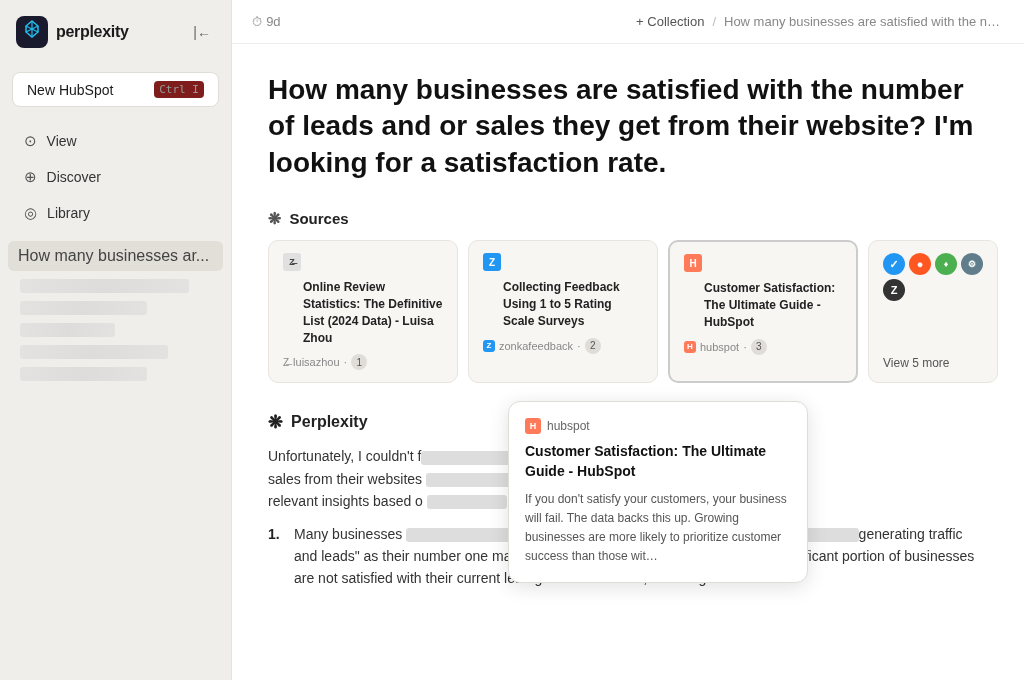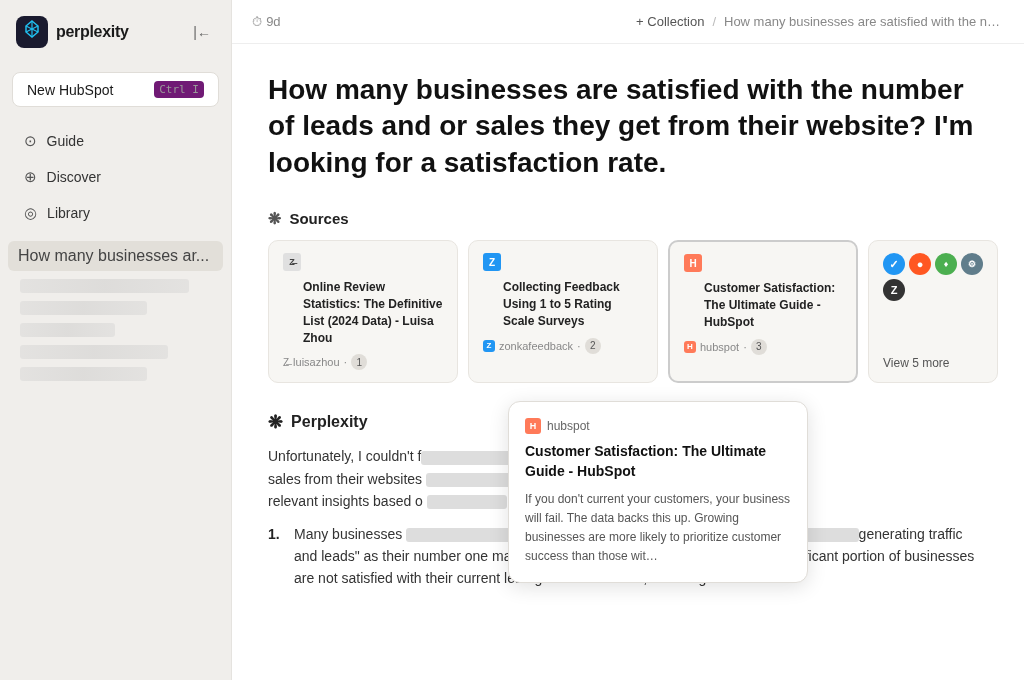--- a/index.html
+++ b/index.html
@@ -60,21 +60,21 @@
       display: flex;
       align-items: center;
       justify-content: space-between;
       font-size: 14px;
       font-weight: 500;
       color: #1a1a1a;
     }
     .new-thread-shortcut {
       font-size: 11px;
       color: #999;
-      background: #701a75;
+      background: #7f1d1d;
       border-radius: 4px;
       padding: 2px 5px;
       font-family: monospace;
     }
     .nav-item {
       display: flex;
       align-items: center;
       gap: 10px;
       padding: 8px 16px;
       cursor: pointer;
@@ -415,21 +415,21 @@
     <button class="sidebar-collapse-btn">|←</button>
   </div>
 
   <button class="new-thread-btn">
     <span>New HubSpot</span>
     <span class="new-thread-shortcut">Ctrl I</span>
   </button>
 
   <div class="nav-item">
     <span class="nav-icon">⊙</span>
-    <span>Guide</span>
+    <span>View</span>
   </div>
   <div class="nav-item">
     <span class="nav-icon">⊕</span>
     <span>Discover</span>
   </div>
   <div class="nav-item">
     <span class="nav-icon">◎</span>
     <span>Library</span>
   </div>
 
@@ -543,18 +543,18 @@
         </ol>
 
       </div>
 
       <div class="source-tooltip">
         <div class="tooltip-site">
           <div class="tooltip-favicon">H</div>
           <span>hubspot</span>
         </div>
         <div class="tooltip-title">Customer Satisfaction: The Ultimate Guide - HubSpot</div>
-        <div class="tooltip-body">If you don't current your customers, your business will fail. The data backs this up. Growing businesses are more likely to prioritize customer success than those wit…</div>
+        <div class="tooltip-body">If you don't satisfy your customers, your business will fail. The data backs this up. Growing businesses are more likely to prioritize customer success than those wit…</div>
       </div>
 
     </div>
   </div>
 </div>
 
 </body></html>

